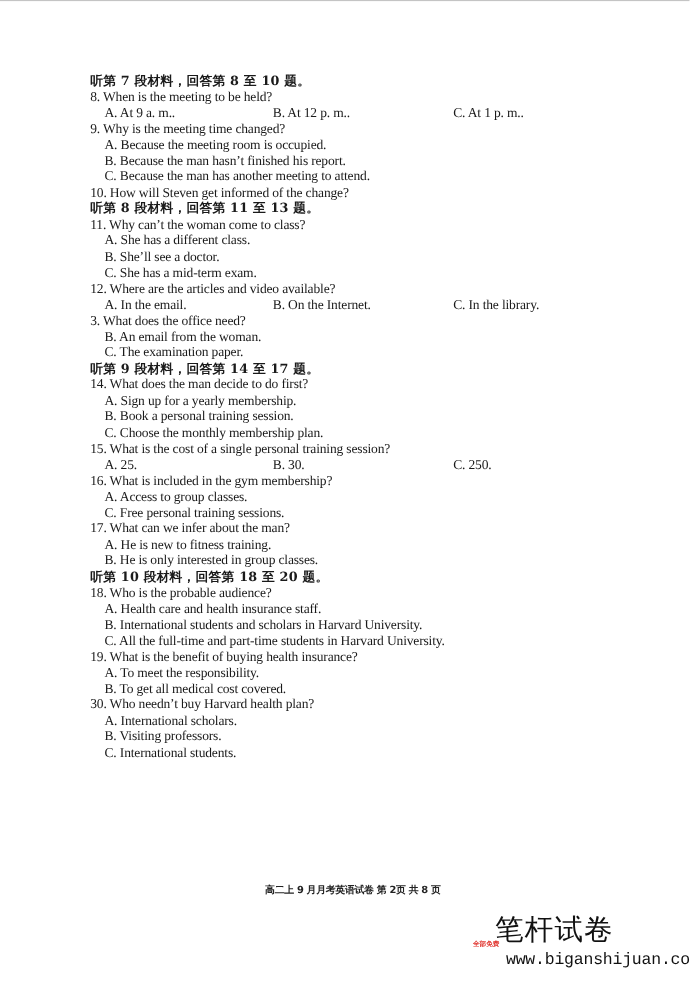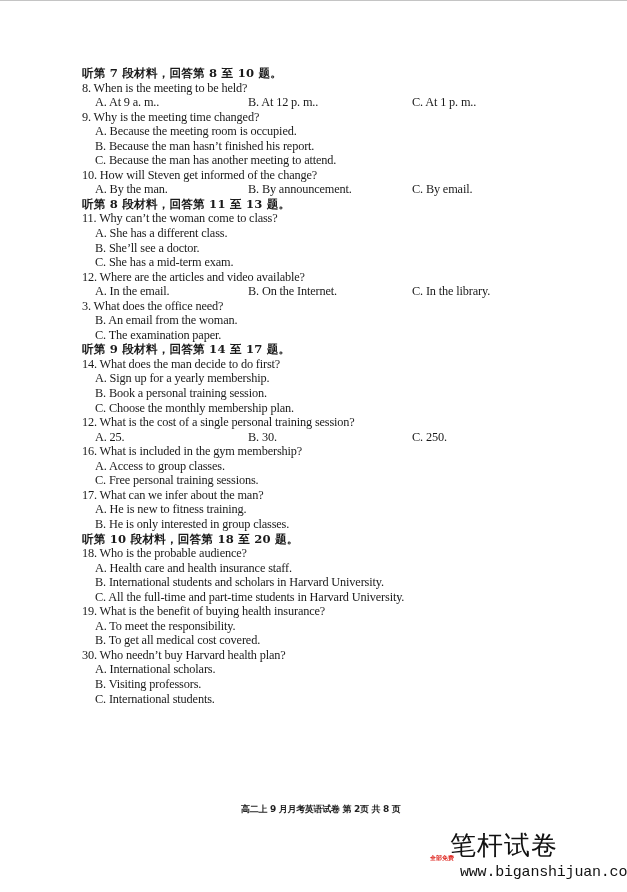--- a/index.html
+++ b/index.html
@@ -34,45 +34,40 @@
     <div class="line inline-opts">
       <span class="a">A. At 9 a. m..</span>
       <span class="b">B. At 12 p. m..</span>
       <span class="c">C. At 1 p. m..</span>
     </div>
     <div class="line question">9. Why is the meeting time changed?</div>
     <div class="line opt">A. Because the meeting room is occupied.</div>
     <div class="line opt">B. Because the man hasn’t finished his report.</div>
     <div class="line opt">C. Because the man has another meeting to attend.</div>
     <div class="line question">10. How will Steven get informed of the change?</div>
-    <div class="line inline-opts">
-      <span class="a">A. By the man.</span>
-      <span class="b">B. By announcement.</span>
-      <span class="c">C. By email.</span>
-    </div>
     <div class="line section">听第 8 段材料，回答第 11 至 13 题。</div>
     <div class="line question">11. Why can’t the woman come to class?</div>
     <div class="line opt">A. She has a different class.</div>
     <div class="line opt">B. She’ll see a doctor.</div>
     <div class="line opt">C. She has a mid-term exam.</div>
     <div class="line question">12. Where are the articles and video available?</div>
     <div class="line inline-opts">
       <span class="a">A. In the email.</span>
       <span class="b">B. On the Internet.</span>
       <span class="c">C. In the library.</span>
     </div>
     <div class="line question">3. What does the office need?</div>
     <div class="line opt">B. An email from the woman.</div>
     <div class="line opt">C. The examination paper.</div>
     <div class="line section">听第 9 段材料，回答第 14 至 17 题。</div>
     <div class="line question">14. What does the man decide to do first?</div>
     <div class="line opt">A. Sign up for a yearly membership.</div>
     <div class="line opt">B. Book a personal training session.</div>
     <div class="line opt">C. Choose the monthly membership plan.</div>
-    <div class="line question">12. What is the cost of a single personal training session?</div>
+    <div class="line question">15. What is the cost of a single personal training session?</div>
     <div class="line inline-opts">
       <span class="a">A. 25.</span>
       <span class="b">B. 30.</span>
       <span class="c">C. 250.</span>
     </div>
     <div class="line question">16. What is included in the gym membership?</div>
     <div class="line opt">A. Access to group classes.</div>
     <div class="line opt">C. Free personal training sessions.</div>
     <div class="line question">17. What can we infer about the man?</div>
     <div class="line opt">A. He is new to fitness training.</div>

